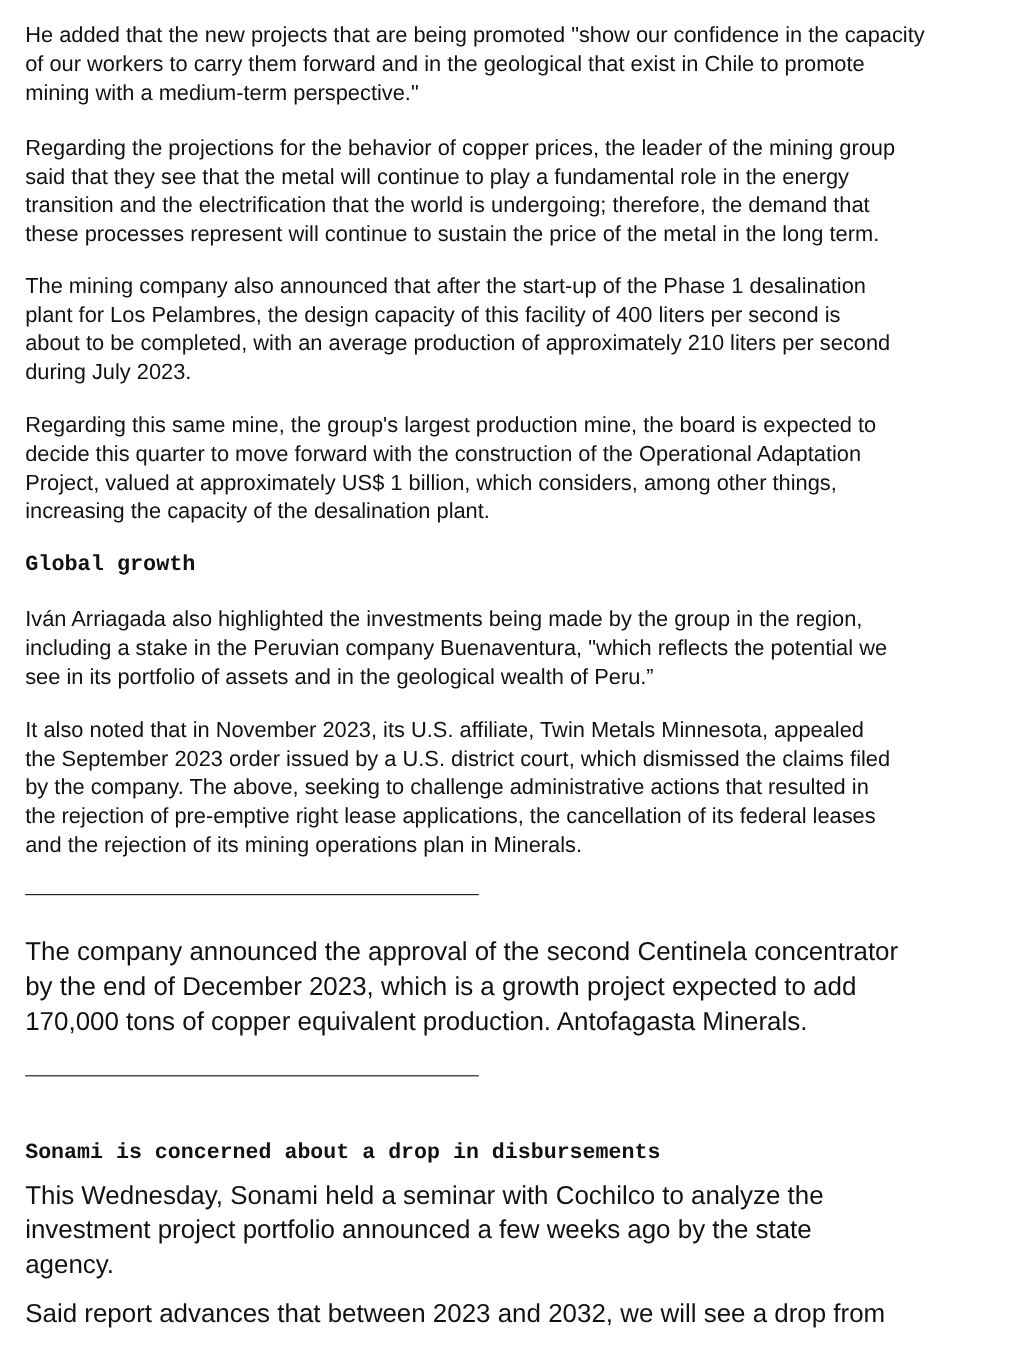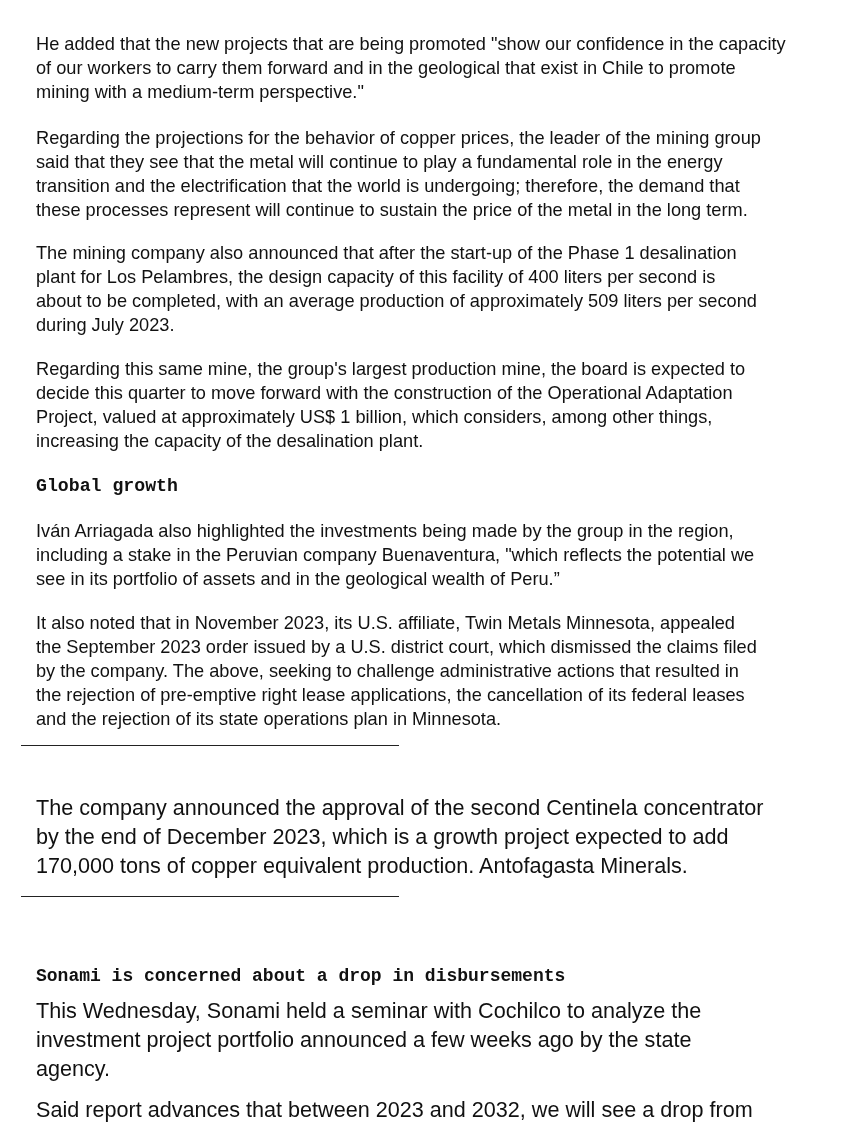--- a/index.html
+++ b/index.html
@@ -3,21 +3,21 @@
 <meta charset="utf-8">
 <style>
   html, body { margin: 0; padding: 0; background: #ffffff; }
   body {
     width: 850px; height: 1139px; overflow: hidden;
     font-family: "Liberation Sans", sans-serif;
     color: #111111;
   }
   .page { position: relative; width: 850px; height: 1139px; }
   .p {
-    position: absolute; left: 21px; margin: 15px;
+    position: absolute; left: 21px; margin: 0;
     font-size: 18.2px; line-height: 24px; white-space: nowrap;
   }
   .h { font-weight: bold; font-family: Liberation Mono, monospace; }
   .big { font-size: 21.6px; line-height: 29px; }
   .rule {
     position: absolute; left: 21px; width: 378px; height: 0;
     border-top: 1.5px solid #222;
   }
   .line { display: block; }
 </style>
@@ -35,21 +35,21 @@
   <div class="p" style="top:111px">
     <span class="line">Regarding the projections for the behavior of copper prices, the leader of the mining group</span>
     <span class="line">said that they see that the metal will continue to play a fundamental role in the energy</span>
     <span class="line">transition and the electrification that the world is undergoing; therefore, the demand that</span>
     <span class="line">these processes represent will continue to sustain the price of the metal in the long term.</span>
   </div>
 
   <div class="p" style="top:226px">
     <span class="line">The mining company also announced that after the start-up of the Phase 1 desalination</span>
     <span class="line">plant for Los Pelambres, the design capacity of this facility of 400 liters per second is</span>
-    <span class="line">about to be completed, with an average production of approximately 509 liters per second</span>
+    <span class="line">about to be completed, with an average production of approximately 210 liters per second</span>
     <span class="line">during July 2023.</span>
   </div>
 
   <div class="p" style="top:342px">
     <span class="line">Regarding this same mine, the group's largest production mine, the board is expected to</span>
     <span class="line">decide this quarter to move forward with the construction of the Operational Adaptation</span>
     <span class="line">Project, valued at approximately US$ 1 billion, which considers, among other things,</span>
     <span class="line">increasing the capacity of the desalination plant.</span>
   </div>
 
@@ -59,21 +59,21 @@
     <span class="line">Iván Arriagada also highlighted the investments being made by the group in the region,</span>
     <span class="line">including a stake in the Peruvian company Buenaventura, "which reflects the potential we</span>
     <span class="line">see in its portfolio of assets and in the geological wealth of Peru.”</span>
   </div>
 
   <div class="p" style="top:596px">
     <span class="line">It also noted that in November 2023, its U.S. affiliate, Twin Metals Minnesota, appealed</span>
     <span class="line">the September 2023 order issued by a U.S. district court, which dismissed the claims filed</span>
     <span class="line">by the company. The above, seeking to challenge administrative actions that resulted in</span>
     <span class="line">the rejection of pre-emptive right lease applications, the cancellation of its federal leases</span>
-    <span class="line">and the rejection of its state operations plan in Minnesota.</span>
+    <span class="line">and the rejection of its mining operations plan in Minerals.</span>
   </div>
 
   <div class="rule" style="top:745px"></div>
 
   <div class="p big" style="top:778px">
     <span class="line">The company announced the approval of the second Centinela concentrator</span>
     <span class="line">by the end of December 2023, which is a growth project expected to add</span>
     <span class="line">170,000 tons of copper equivalent production. Antofagasta Minerals.</span>
   </div>
 

